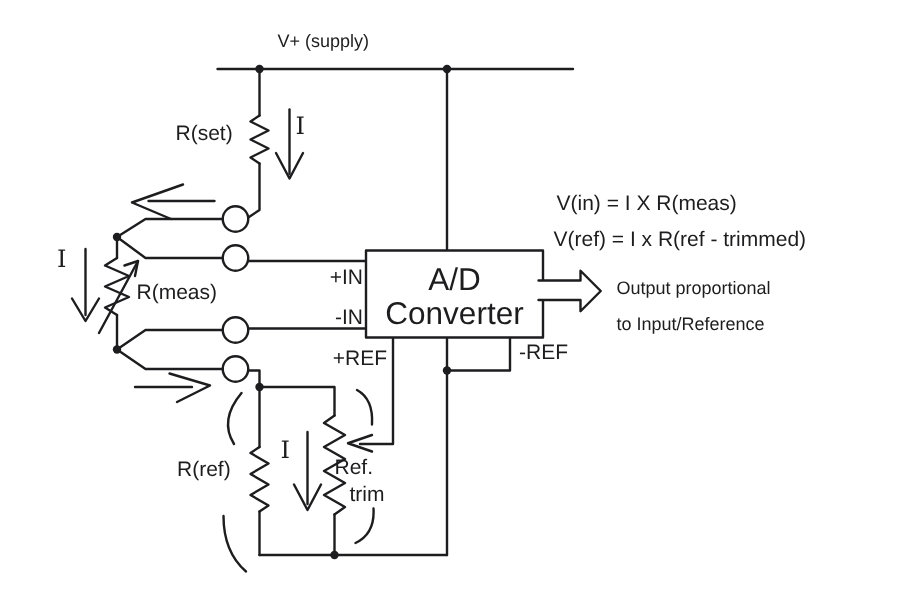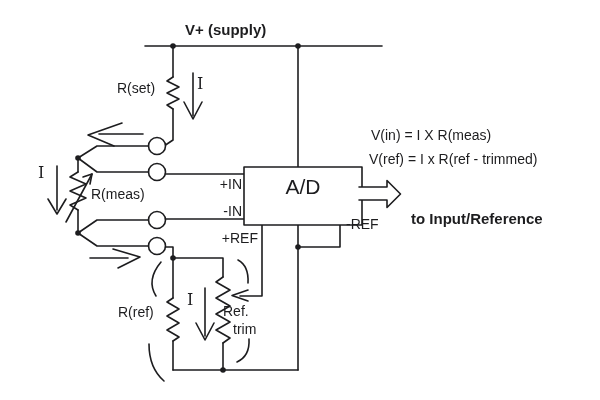--- a/index.html
+++ b/index.html
@@ -2,21 +2,21 @@
 <html><head>
 <meta charset="utf-8">
 <style>
   html,body{margin:0;padding:0;background:#ffffff;}
   .stage{
     position:relative;width:600px;height:400px;background:#ffffff;overflow:hidden;
     font-family:"Liberation Sans",sans-serif;color:#1d1d1f;
   }
   .stage svg{position:absolute;left:0;top:0;}
   .lbl{position:absolute;white-space:nowrap;line-height:1.15;}
-  .f15{font-size:15px;font-weight:bold;}
+  .f15{font-size:12px;}
   .f14{font-size:14px;}
   .f13{font-size:14px;}
   .box-text{font-size:21px;text-align:center;}
   .cur{font-family:"DejaVu Serif","Liberation Serif",serif;font-size:16px;}
   .right{text-align:right;}
 </style>
 </head>
 <body>
 
 <div class="stage">
@@ -125,27 +125,29 @@
 
   <div class="lbl f14" style="left:117px;top:80px;">R(set)</div>
   <div class="lbl cur" style="left:197px;top:75px;">I</div>
 
   <div class="lbl cur" style="left:38px;top:164px;">I</div>
   <div class="lbl f14" style="left:91px;top:186px;">R(meas)</div>
 
   <div class="lbl f13 right" style="left:210px;top:176px;width:32px;">+IN</div>
   <div class="lbl f13 right" style="left:210px;top:203px;width:32px;">-IN</div>
   <div class="lbl f13 right" style="left:214px;top:230px;width:44px;">+REF</div>
-  <div class="lbl f13" style="left:346px;top:216px;">-REF</div>
+  <div class="lbl f13" style="left:346px;top:226px;">-REF</div>
 
   <div class="lbl box-text" style="left:244px;top:175px;width:118px;">A/D</div>
+  <div class="lbl box-text" style="left:244px;top:198px;width:118px;">Converter</div>
 
   <div class="lbl f14" style="left:369px;top:151px;">V(ref) = I x R(ref - trimmed)</div>
   <div class="lbl f14" style="left:371px;top:127px;">V(in) = I X R(meas)</div>
 
+  <div class="lbl f15" style="left:411px;top:186px;">Output proportional</div>
   <div class="lbl f15" style="left:411px;top:210px;">to Input/Reference</div>
 
   <div class="lbl f14" style="left:118px;top:304px;">R(ref)</div>
   <div class="lbl cur" style="left:187px;top:291px;">I</div>
   <div class="lbl f14" style="left:223px;top:303px;">Ref.</div>
   <div class="lbl f14" style="left:233px;top:321px;">trim</div>
 
 </div>
 
 </body></html>

